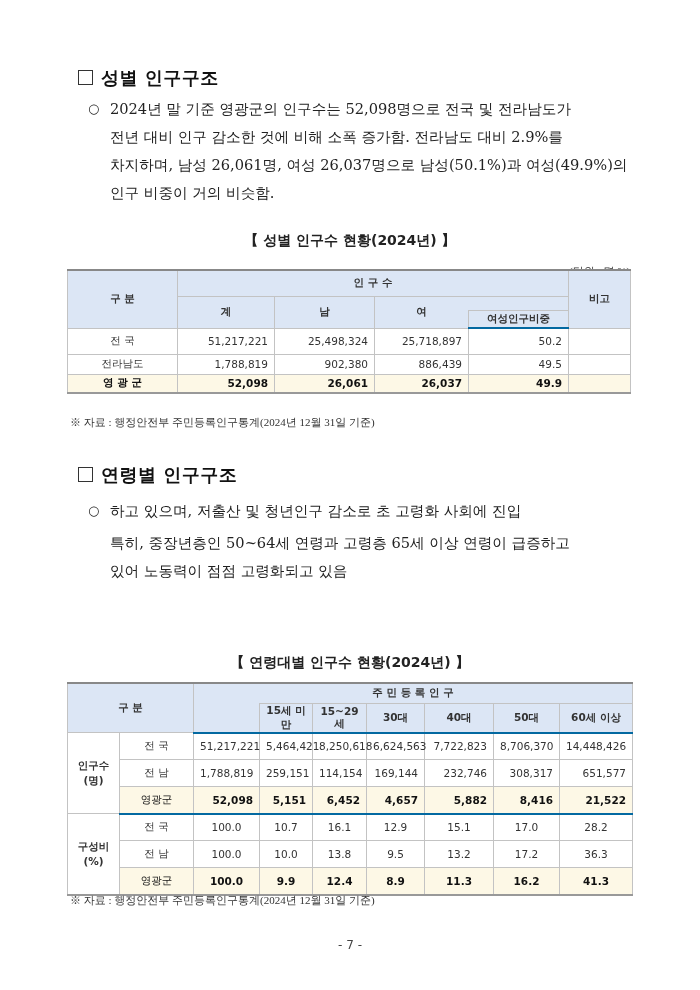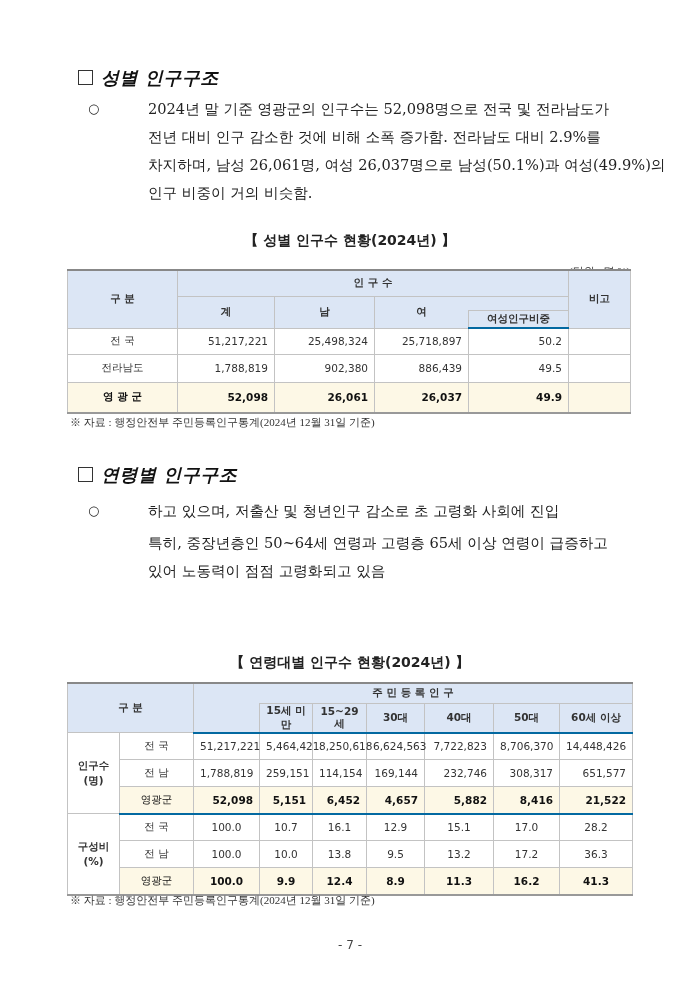--- a/index.html
+++ b/index.html
@@ -1,26 +1,26 @@
 <!DOCTYPE html>
 <html><head>
 <meta charset="utf-8">
 <style>
   html, body { margin: 0; padding: 0; background: #ffffff; }
   body { width: 700px; height: 990px; position: relative; overflow: hidden;
          font-family: "DejaVu Serif", "Liberation Serif", serif; color: #222; }
   .abs { position: absolute; }
   .sec-title { left: 78px; font-family: "DejaVu Sans", "Liberation Sans", sans-serif;
-               font-size: 18px; font-weight: bold; color: #111; letter-spacing: 0.5px; font-style: italic; }
+               font-size: 18px; font-weight: bold; color: #111; letter-spacing: 0.5px; }
   .sec-title .box { display: inline-block; width: 13px; height: 13px; border: 1.5px solid #333;
                     margin-right: 8px; vertical-align: -1px; }
   .para { left: 88px; width: 560px; font-size: 14.6px; line-height: 28px; color: #222; }
   .para .bullet { position: absolute; left: 0; top: 0; font-size: 13px; }
   .para .body { margin-left: 22px; text-align: justify; text-align-last: left; }
-  .para .line { display: block; white-space: nowrap; margin-left: 38px; }
+  .para .line { display: block; white-space: nowrap; }
   .tbl-title { font-family: "DejaVu Sans", "Liberation Sans", sans-serif; font-size: 14px;
                font-weight: bold; color: #222; width: 700px; left: 0; text-align: center; }
   .unit { font-size: 11px; color: #333; font-family: "DejaVu Serif", serif; }
   table { border-collapse: collapse; font-family: "DejaVu Sans", "Liberation Sans", sans-serif;
           font-size: 10.5px; color: #333; table-layout: fixed; }
   td, th { border: 1px solid #c3c3c3; padding: 0 6px; }
   th { background: #dce6f5; font-weight: bold; color: #333; }
   .t-top { border-top: 2px solid #888; }
   .t-bot { border-bottom: 2px solid #999; }
   .hl td { background: #fdf8e6; font-weight: bold; color: #111; }
@@ -76,29 +76,29 @@
     <th class="ctr">여성인구비중</th>
   </tr>
   <tr style="height:26px;">
     <td class="ctr">전      국</td>
     <td class="num">51,217,221</td>
     <td class="num">25,498,324</td>
     <td class="num">25,718,897</td>
     <td class="num">50.2</td>
     <td></td>
   </tr>
-  <tr style="height:28px;">
+  <tr style="height:20px;">
     <td class="ctr">전라남도</td>
     <td class="num">1,788,819</td>
     <td class="num">902,380</td>
     <td class="num">886,439</td>
     <td class="num">49.5</td>
     <td></td>
   </tr>
-  <tr class="hl t-bot" style="height:31px;">
+  <tr class="hl t-bot" style="height:19px;">
     <td class="ctr t-bot">영 광 군</td>
     <td class="num t-bot">52,098</td>
     <td class="num t-bot">26,061</td>
     <td class="num t-bot">26,037</td>
     <td class="num t-bot">49.9</td>
     <td class="t-bot"></td>
   </tr>
 </tbody>
   </table>
 

